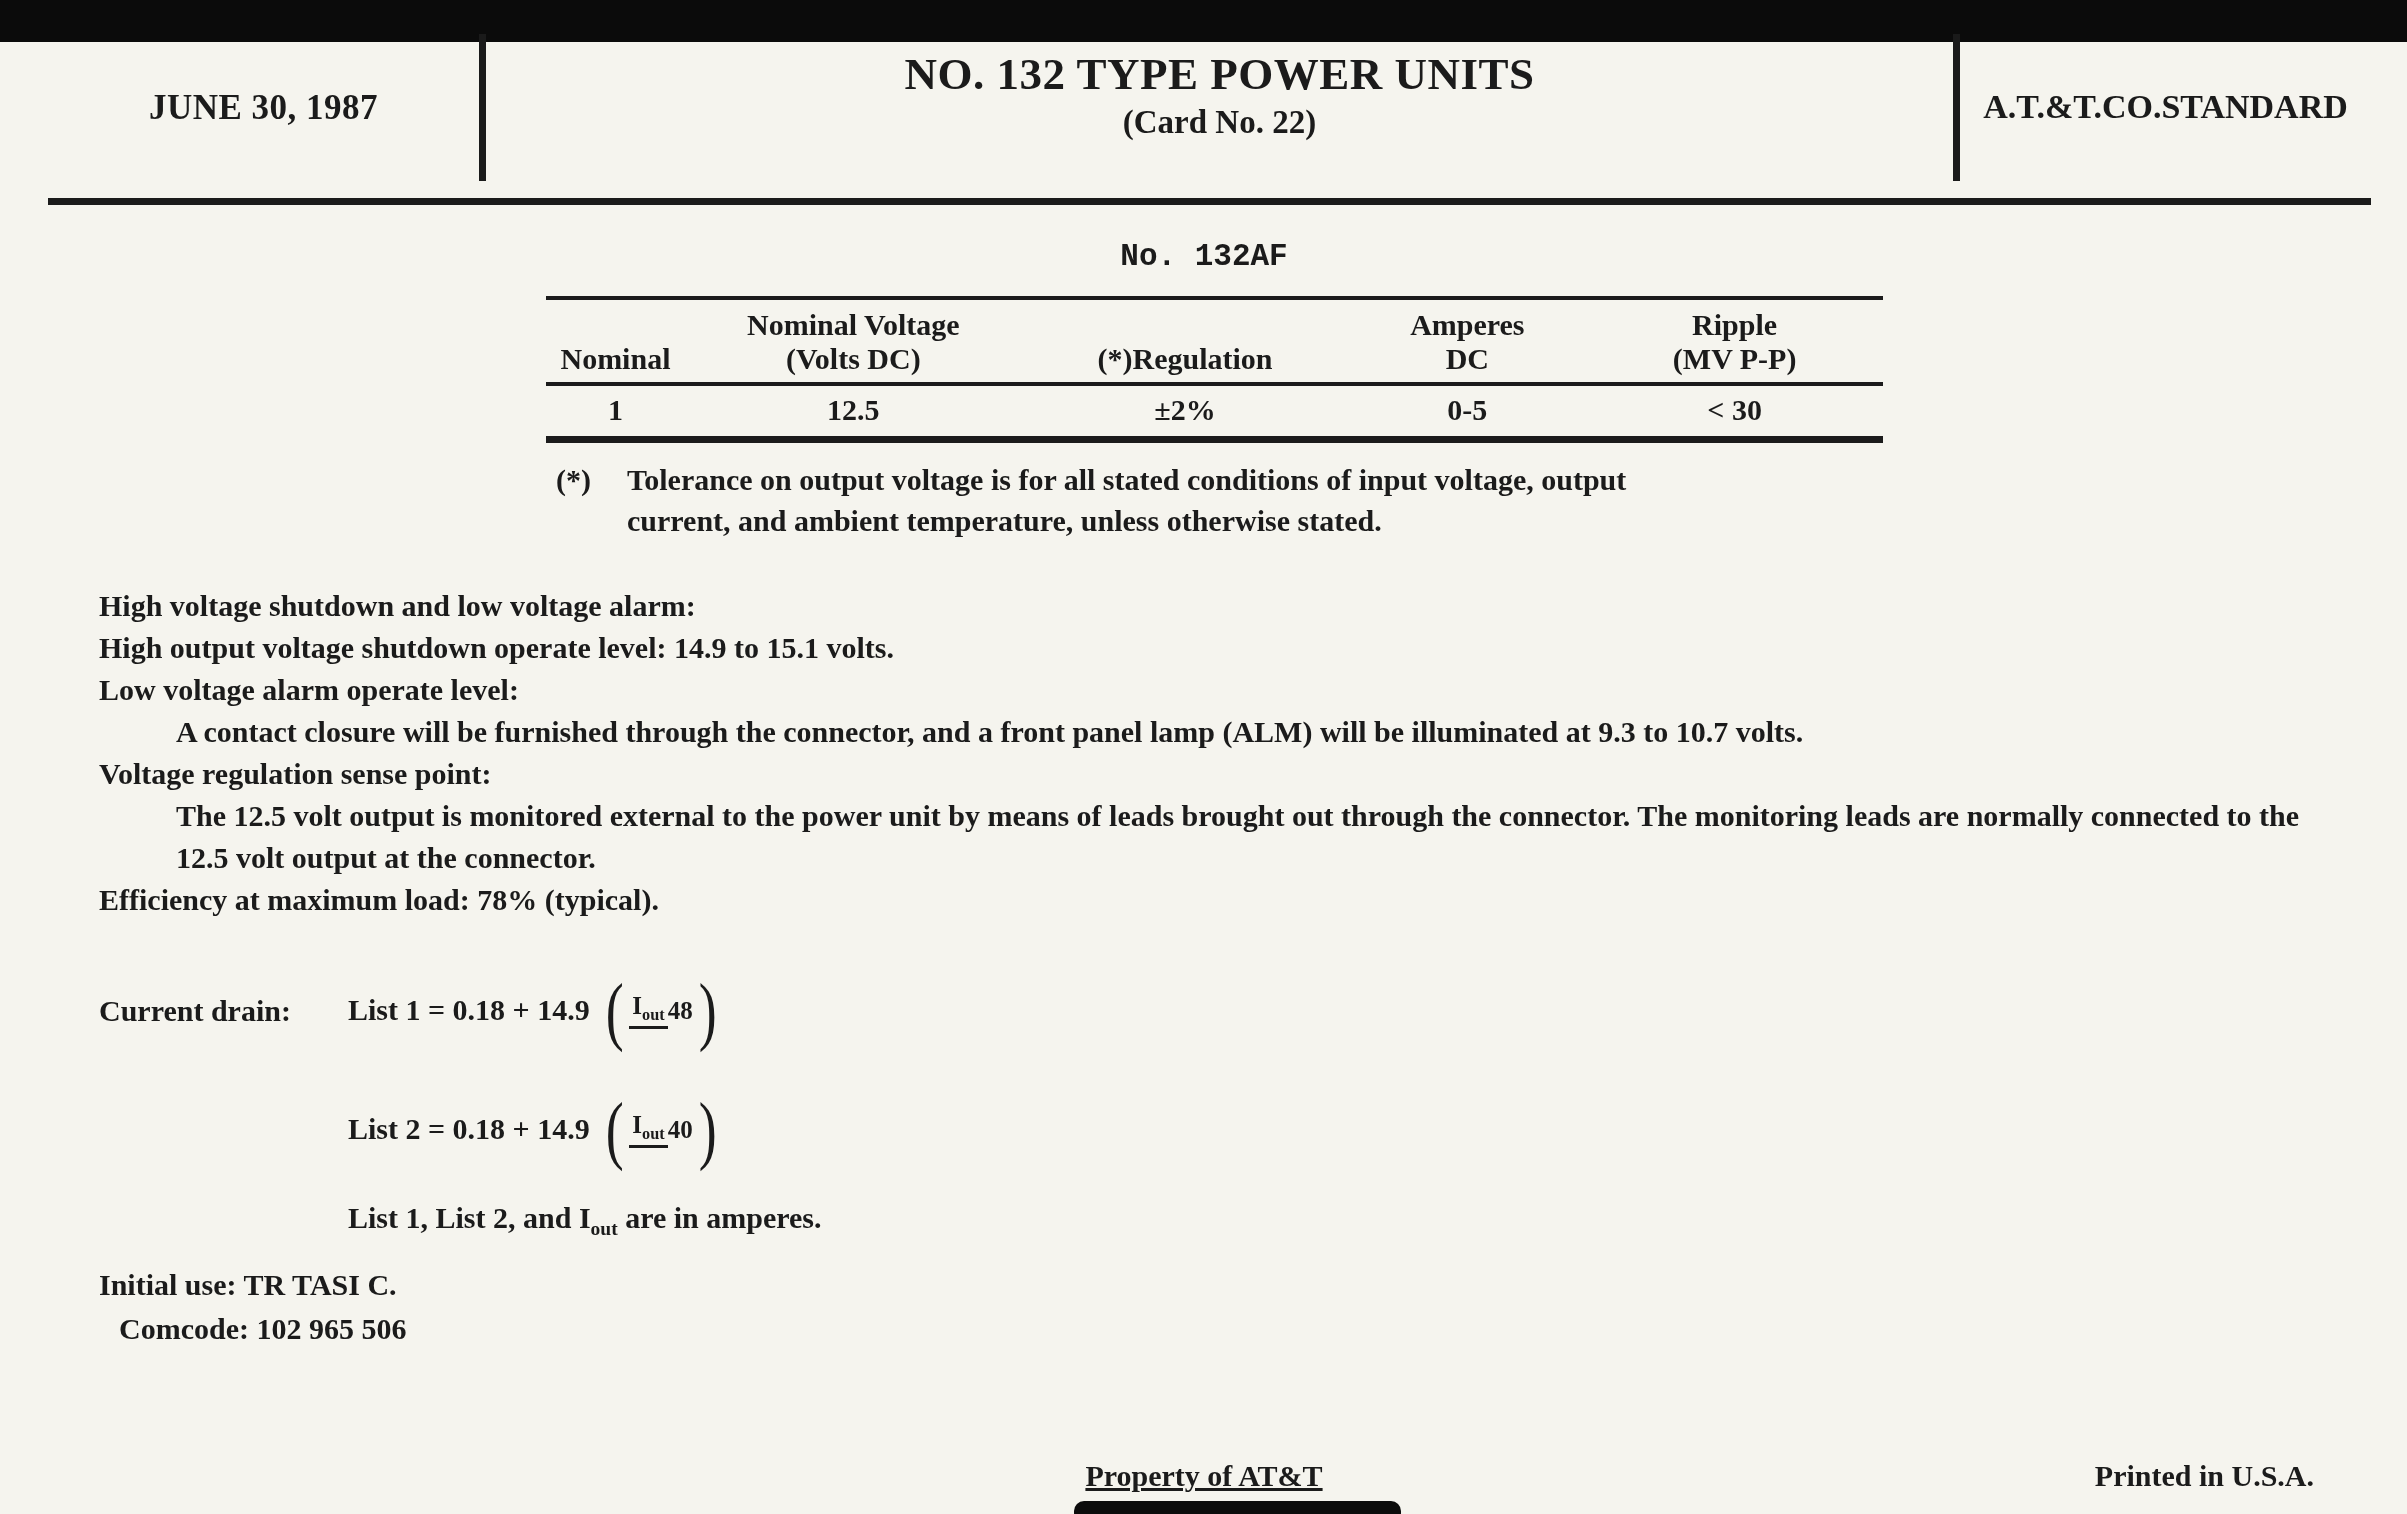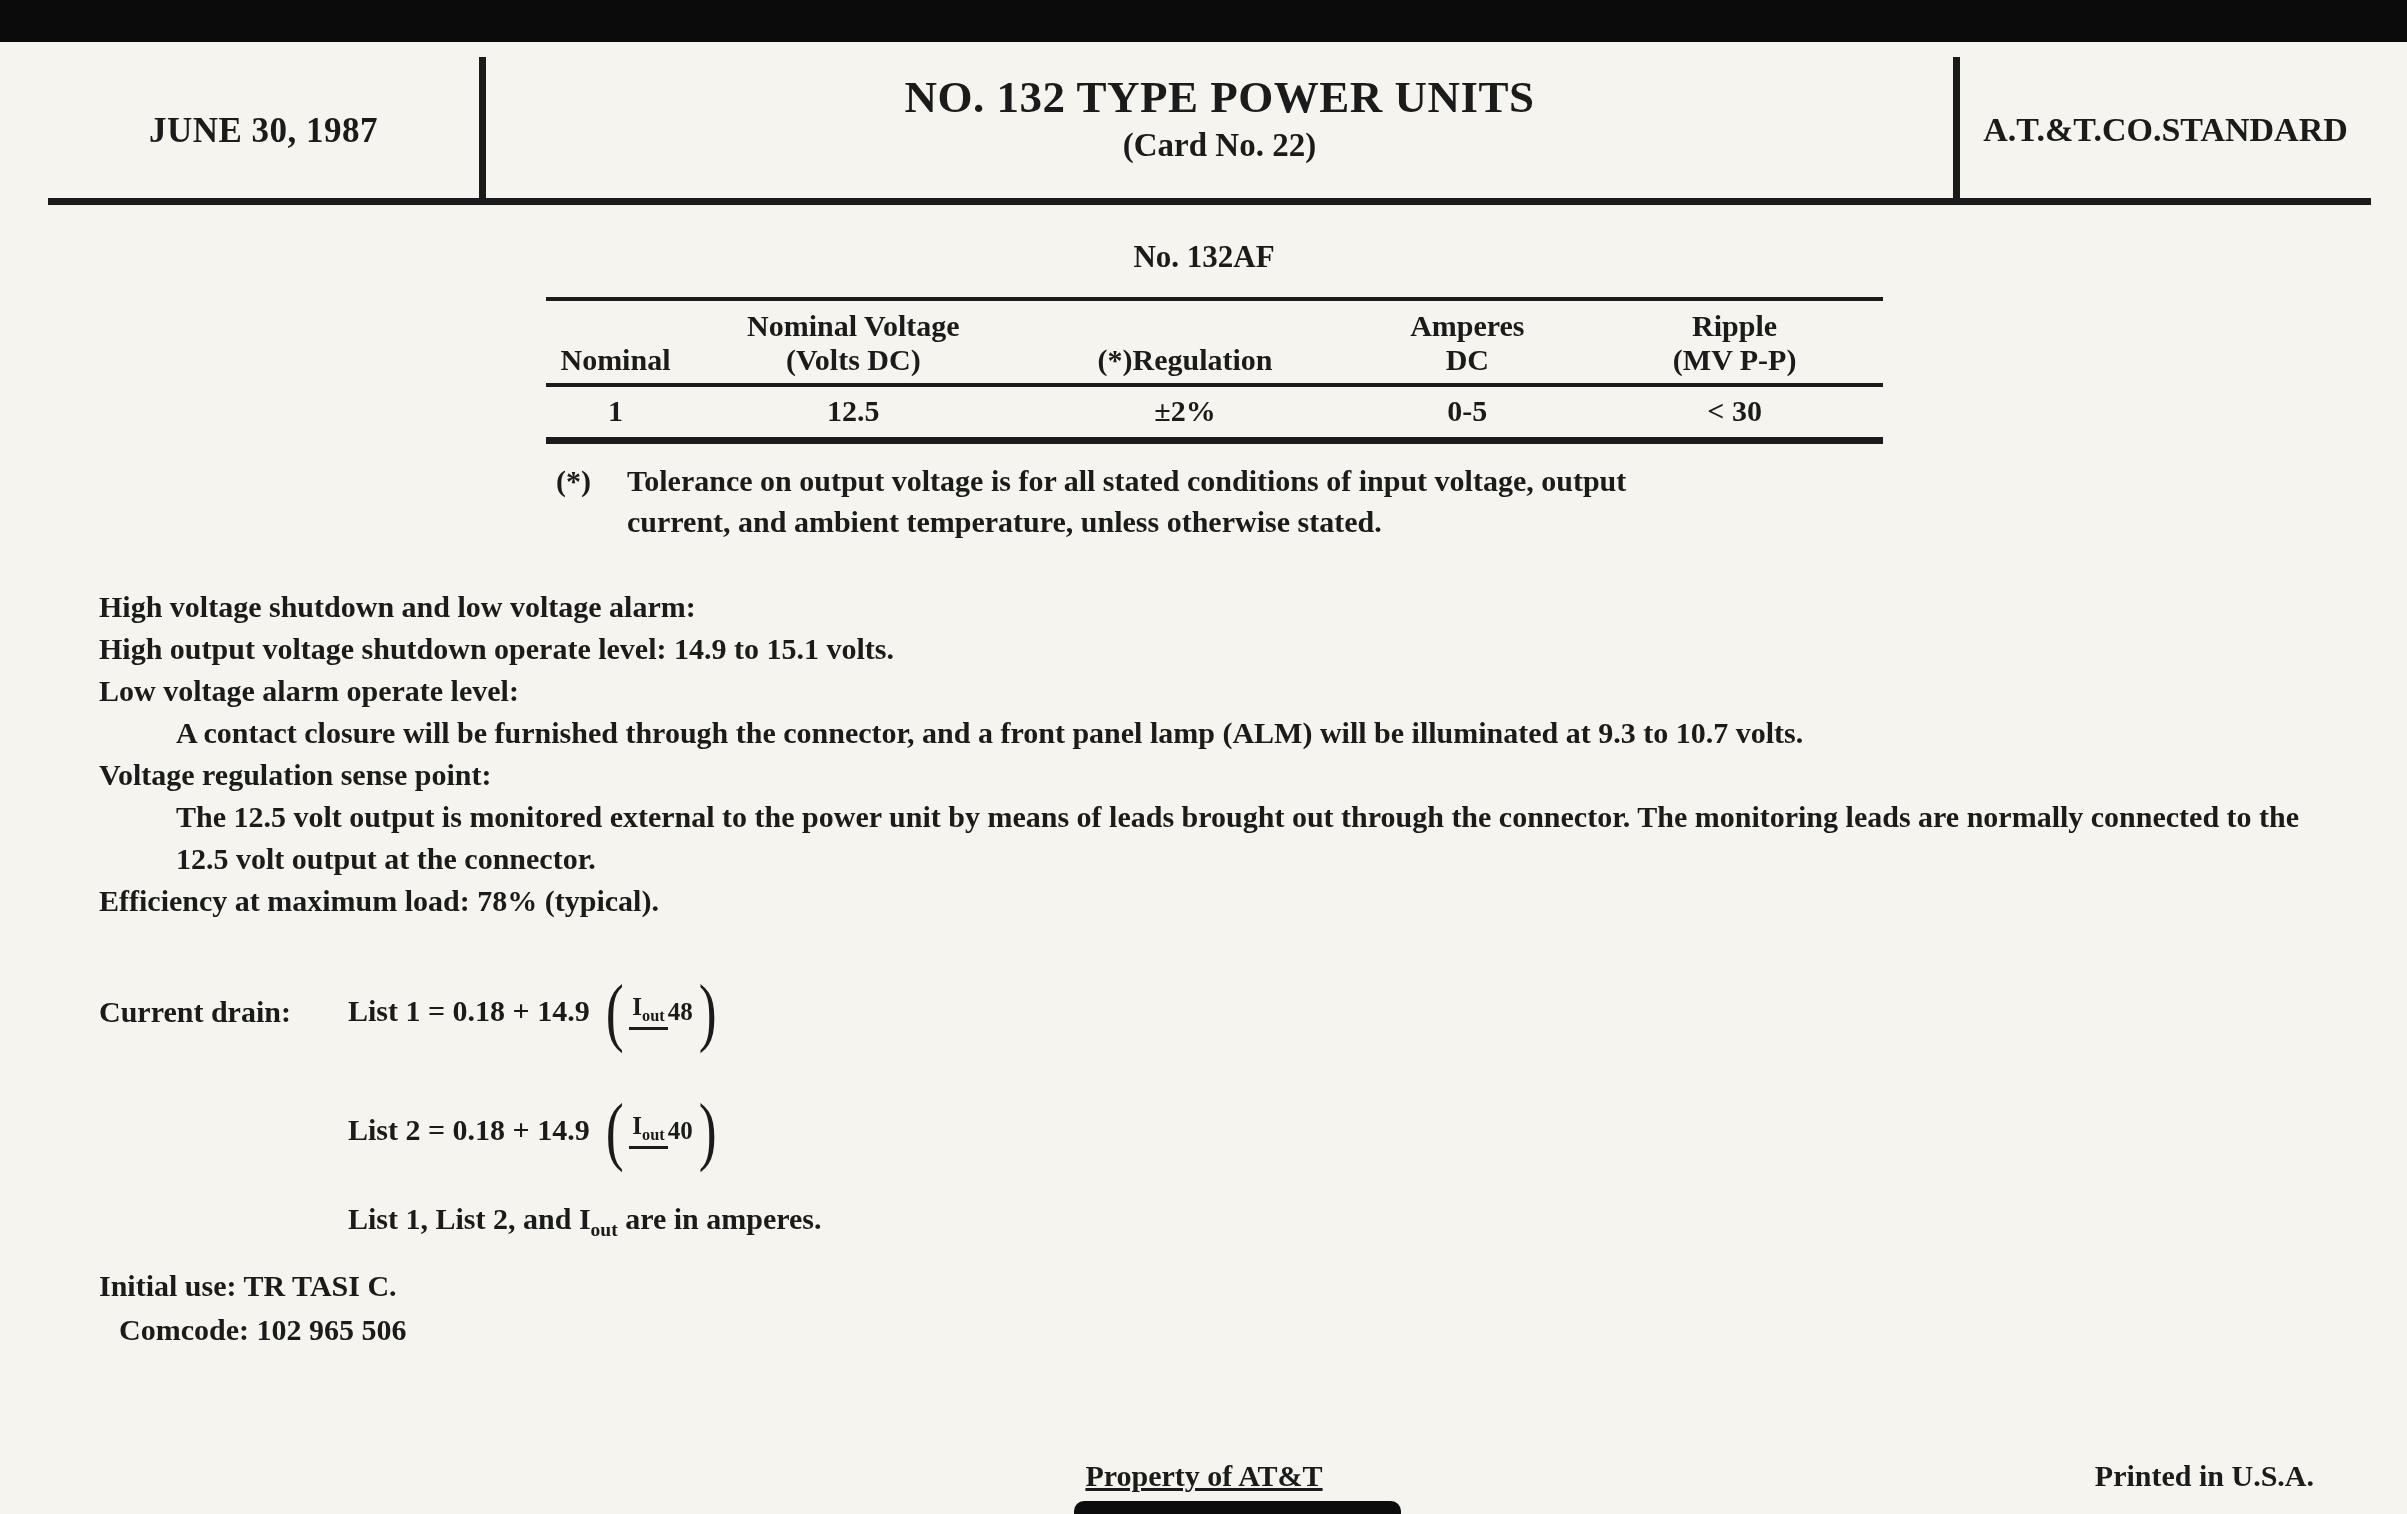--- a/index.html
+++ b/index.html
@@ -10,32 +10,32 @@
     color: #1b1b1b;
     background: #f5f4ee;
   }
   .page { position: relative; width: 2408px; height: 1515px; background: #f5f4ee; overflow: hidden; }
 
   
   .top-bar { position: absolute; top: 0; left: 0; width: 100%; height: 42px; background: #0b0b0b; }
   .bottom-smudge { position: absolute; bottom: -8px; left: 1074px; width: 327px; height: 22px; background: #0c0c0c; border-radius: 10px; }
 
   
-  .doc-header { position: absolute; top: 57px; left: 48px; right: 37px; height: 147px; display: flex; }
+  .doc-header { position: absolute; top: 34px; left: 48px; right: 37px; height: 147px; display: flex; }
   .h-left { width: 431px; display: flex; align-items: center; justify-content: center; font-size: 35px; letter-spacing: 0.5px; }
   .vbar { width: 7px; background: #1a1a1a; height: 100%; }
   .h-center { flex: 1; text-align: center; padding-top: 14px; }
   .title { font-size: 45px; letter-spacing: 0.5px; }
   .subtitle { font-size: 33px; margin-top: 4px; }
   .h-right { width: 411px; display: flex; flex-direction: row; align-items: center; justify-content: center; font-size: 34px; line-height: 1.32; }
   .hrule { position: absolute; top: 198px; left: 48px; right: 37px; height: 7px; background: #1b1b1b; }
 
   main { position: absolute; top: 205px; left: 0; width: 100%; padding: 0 99px; }
 
-  .model-title { text-align: center; margin-top: 34px; font-size: 31px; }
+  .model-title { text-align: center; margin-top: 34px; font-size: 31px; font-family: Liberation Mono, monospace; }
 
   .spec-table { margin: 22px 0 0 447px; border-collapse: collapse; width: 1337px; font-size: 30px; }
   .spec-table col.c0 { width: 139px; }
   .spec-table col.c1 { width: 337px; }
   .spec-table col.c2 { width: 327px; }
   .spec-table col.c3 { width: 238px; }
   .spec-table col.c4 { width: 297px; }
   .spec-table th, .spec-table td { font-weight: bold; text-align: center; padding: 2px 8px; }
   .spec-table th { vertical-align: bottom; }
   .spec-table thead { border-top: 4px solid #1b1b1b; border-bottom: 4px solid #1b1b1b; }

